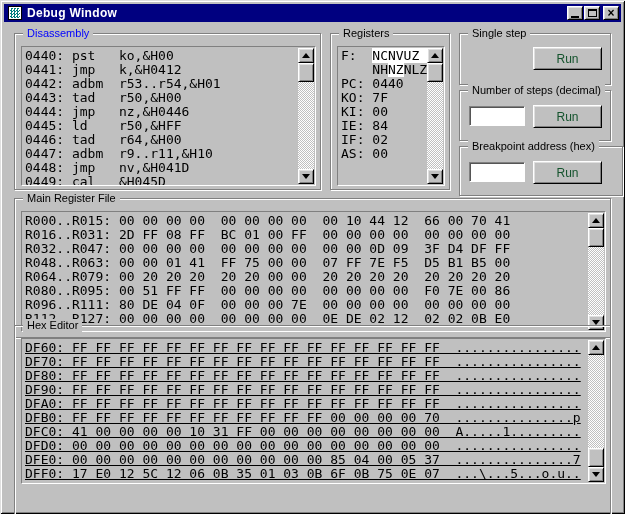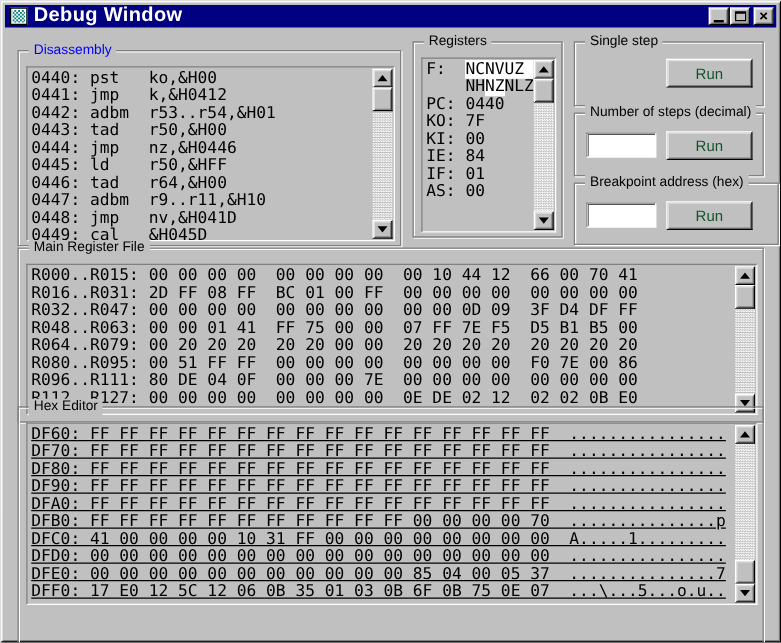--- a/index.html
+++ b/index.html
@@ -16,21 +16,21 @@
   }
   .app-icon {
     width:14px; height:14px; margin-left:2px; background:#ffffff;
     border:1px solid #000000; padding:1px; flex:none;
   }
   .app-icon-grid {
     width:100%; height:100%;
     background-image: repeating-conic-gradient(#008080 0% 25%, #ffffff 0% 50%);
     background-size:3px 3px;
   }
-  .titletext { color:#ffffff; font-weight:bold; font-size:16px; margin-left:5px; flex:1;
+  .titletext { color:#ffffff; font-weight:bold; font-size:12px; margin-left:5px; flex:1;
     white-space:nowrap; letter-spacing:0.3px; }
   .tb-btn {
     width:16px; height:14px; background:#c0c0c0; border:1px solid;
     border-color:#ffffff #000000 #000000 #ffffff;
     box-shadow: inset 1px 1px 0 #dfdfdf, inset -1px -1px 0 #808080;
     display:flex; align-items:center; justify-content:center; flex:none;
   }
   .tb-btn + .tb-btn { margin-left:1px; }
   .tb-btn.close { margin-left:3px; }
   .glyph-min { width:8px; height:2px; background:#000; margin-top:7px; }
@@ -85,21 +85,21 @@
     font-size:12px; color:#14532d; display:flex; align-items:center; justify-content:center;
   }
   .textbox {
     position:absolute; background:#ffffff; border:1px solid;
     border-color:#808080 #ffffff #ffffff #808080;
     box-shadow: inset 1px 1px 0 #555555;
     font-family:"DejaVu Sans Mono",monospace; font-size:13px; padding:0 2px;
   }
 
   
-  #g-disasm   { left:14px;  top:40px;  width:307px; height:157px; }
+  #g-disasm   { left:14px;  top:33px;  width:307px; height:157px; }
   #g-reg      { left:330px; top:33px;  width:120px; height:157px; }
   #g-single   { left:459px; top:33px;  width:152px; height:52px;  }
   #g-steps    { left:459px; top:90px;  width:152px; height:51px;  }
   #g-break    { left:459px; top:146px; width:164px; height:50px;  }
   #g-mrf      { left:14px;  top:198px; width:597px; height:140px; }
   #g-hex      { left:14px;  top:325px; width:597px; height:205px; }
 
   #lb-disasm  { left:6px; top:12px; width:295px; height:140px; }
   #lb-reg     { left:6px; top:12px; width:108px; height:140px; }
   #lb-mrf     { left:6px; top:12px; width:585px; height:121px; }
@@ -161,21 +161,21 @@
   <div class="group" id="g-reg">
     <div class="group-label">Registers</div>
     <div class="lb" id="lb-reg">
       <div class="row"><span>F:  </span><span class="hl">NCNVUZ </span></div>
       <div class="row"><span>    </span><span>NH</span><span class="hl">NZ</span><span>NLZ</span></div>
       <div>
           <div class="row">PC: 0440</div>
           <div class="row">KO: 7F</div>
           <div class="row">KI: 00</div>
           <div class="row">IE: 84</div>
-          <div class="row">IF: 01</div>
+          <div class="row">IF: 02</div>
           <div class="row">AS: 00</div>
         </div>
       <div class="sb">
         <div class="sb-btn">
             <div class="arr-up"></div>
           </div>
         <div class="sb-thumb"></div>
         <div class="sb-track"></div>
         <div class="sb-btn">
             <div class="arr-down"></div>

